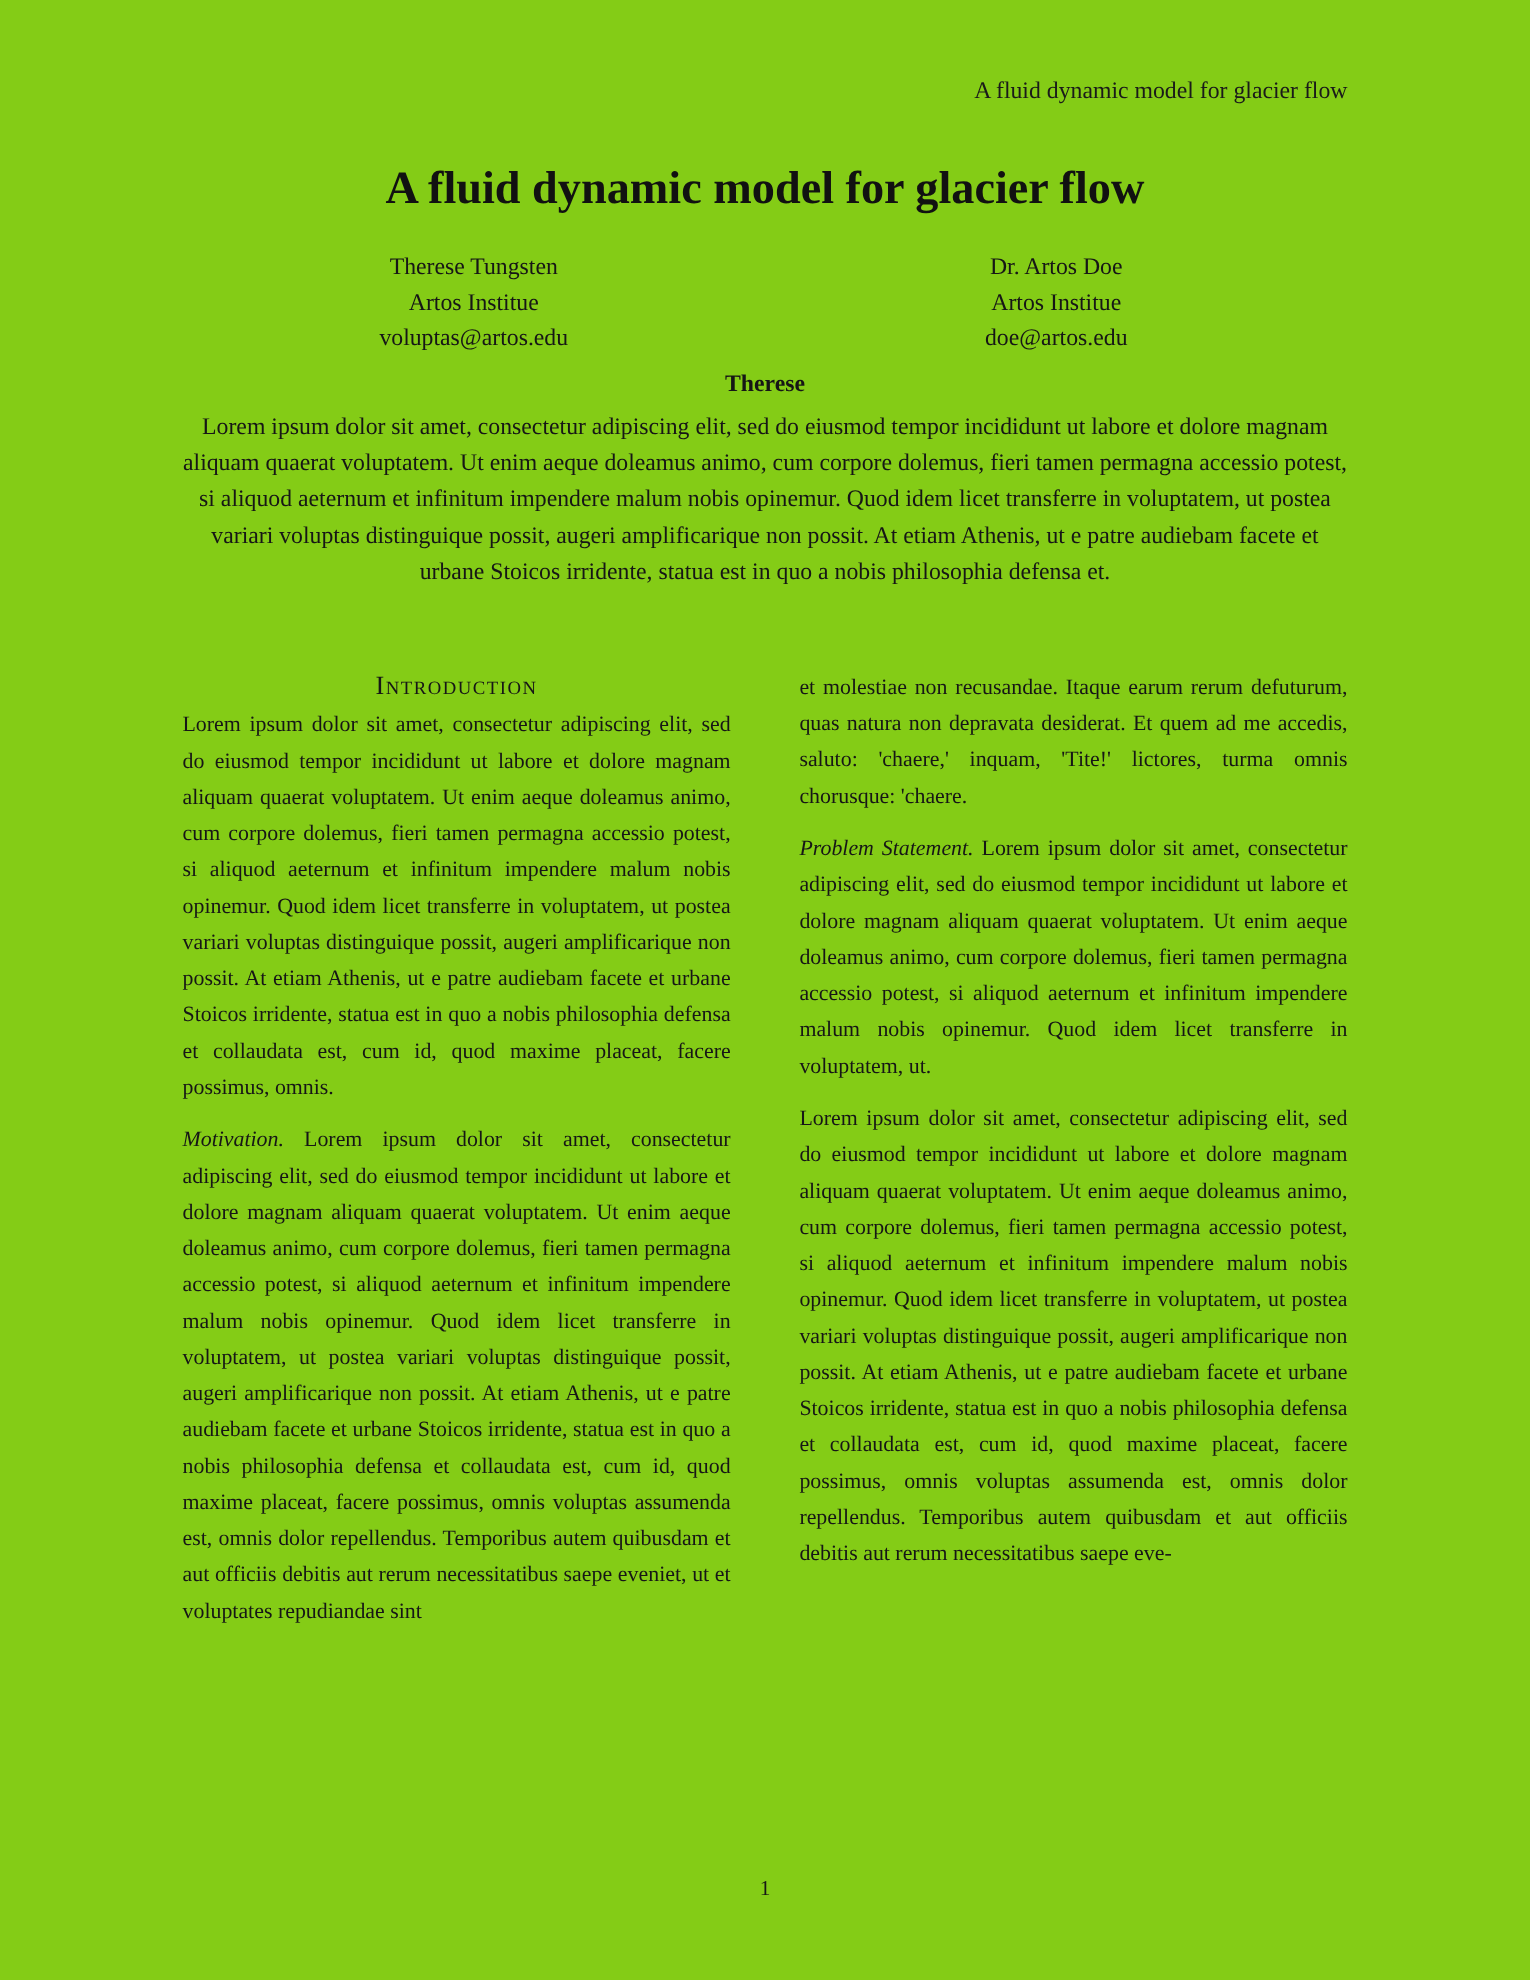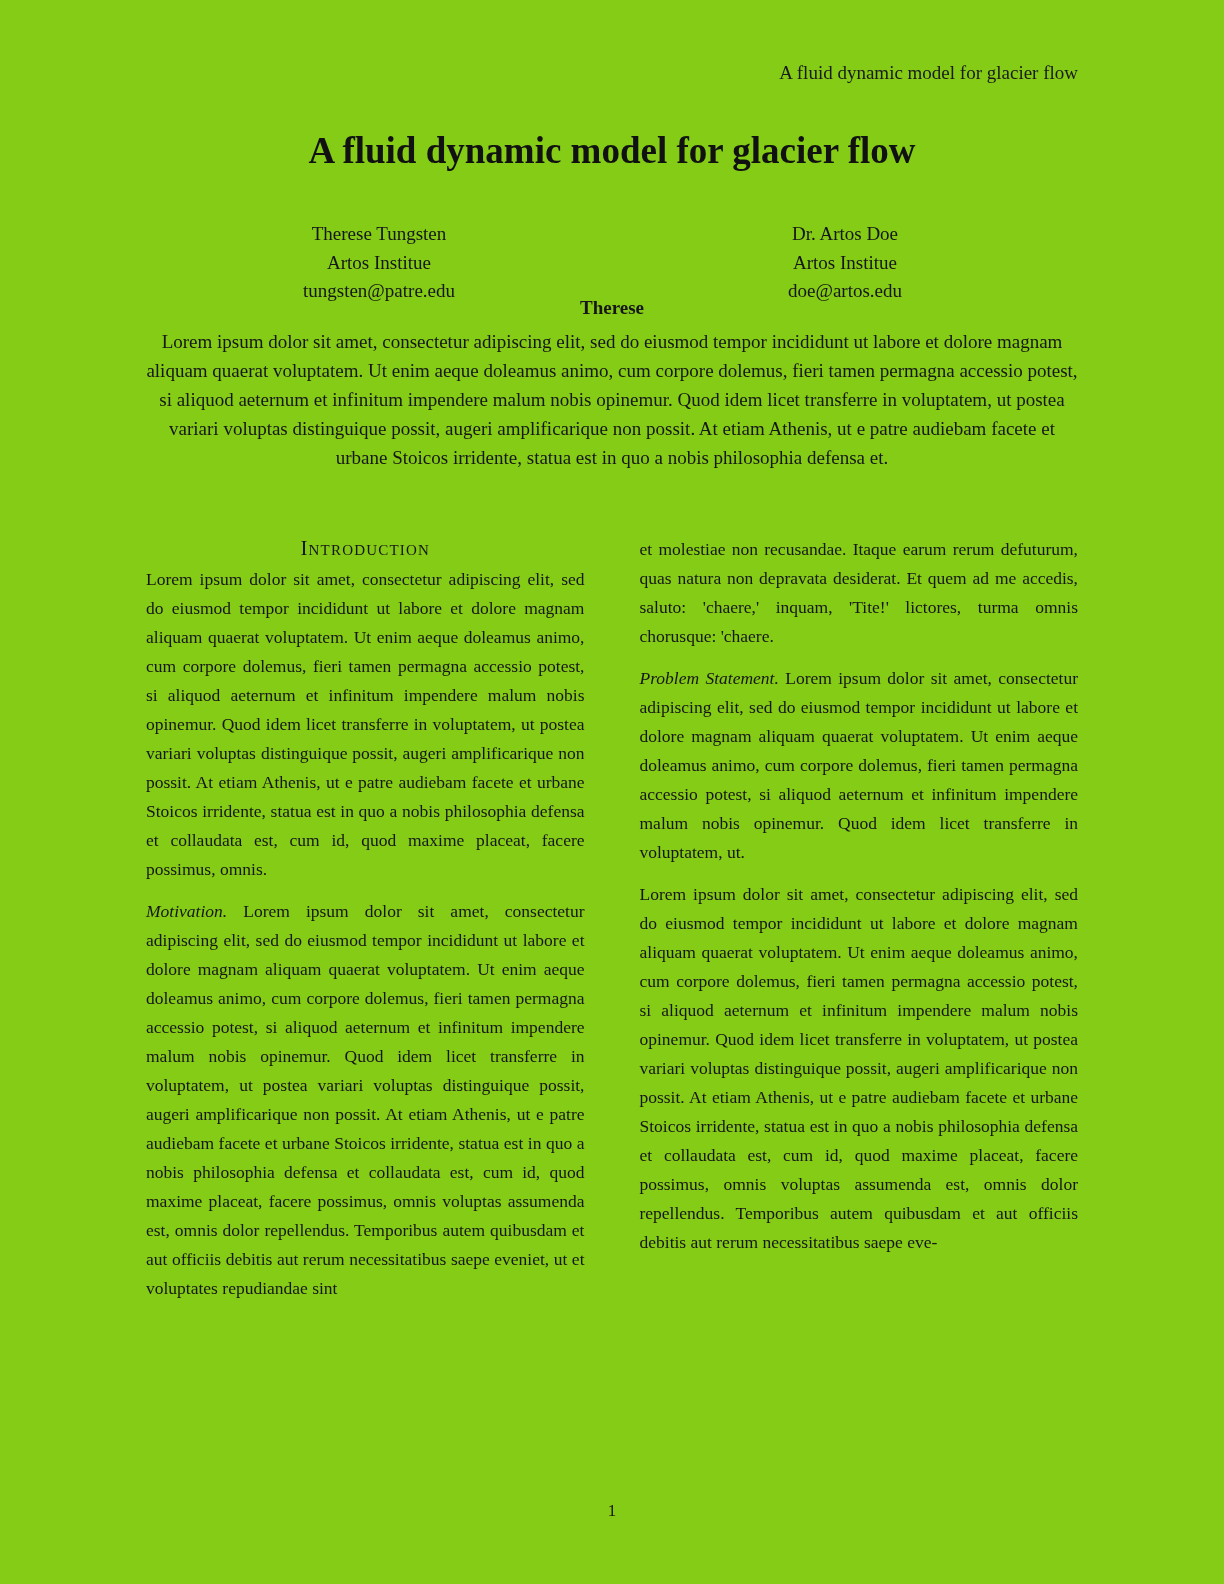--- a/index.html
+++ b/index.html
@@ -41,21 +41,20 @@
       top: 200px;
       left: 146px;
       width: 932px;
       display: flex;
     }
     .author {
       flex: 1 1 50%;
       text-align: center;
       font-size: 19px;
       line-height: 28.5px;
-      margin-top: 20px;
     }
     .abstract-heading {
       position: absolute;
       top: 297px;
       left: 146px;
       width: 932px;
       text-align: center;
       font-size: 19px;
       font-weight: 700;
     }
@@ -117,21 +116,21 @@
 <div class="page">
 
   <div class="running-header">A fluid dynamic model for glacier flow</div>
 
   <h1 class="paper-title">A fluid dynamic model for glacier flow</h1>
 
   <div class="authors">
     <div class="author">
       <div>Therese Tungsten</div>
       <div>Artos Institue</div>
-      <div>tungsten@patre.edu</div>
+      <div>voluptas@artos.edu</div>
     </div>
     <div class="author">
       <div>Dr. Artos Doe</div>
       <div>Artos Institue</div>
       <div>doe@artos.edu</div>
     </div>
   </div>
 
   <div class="abstract-heading">Therese</div>
 

